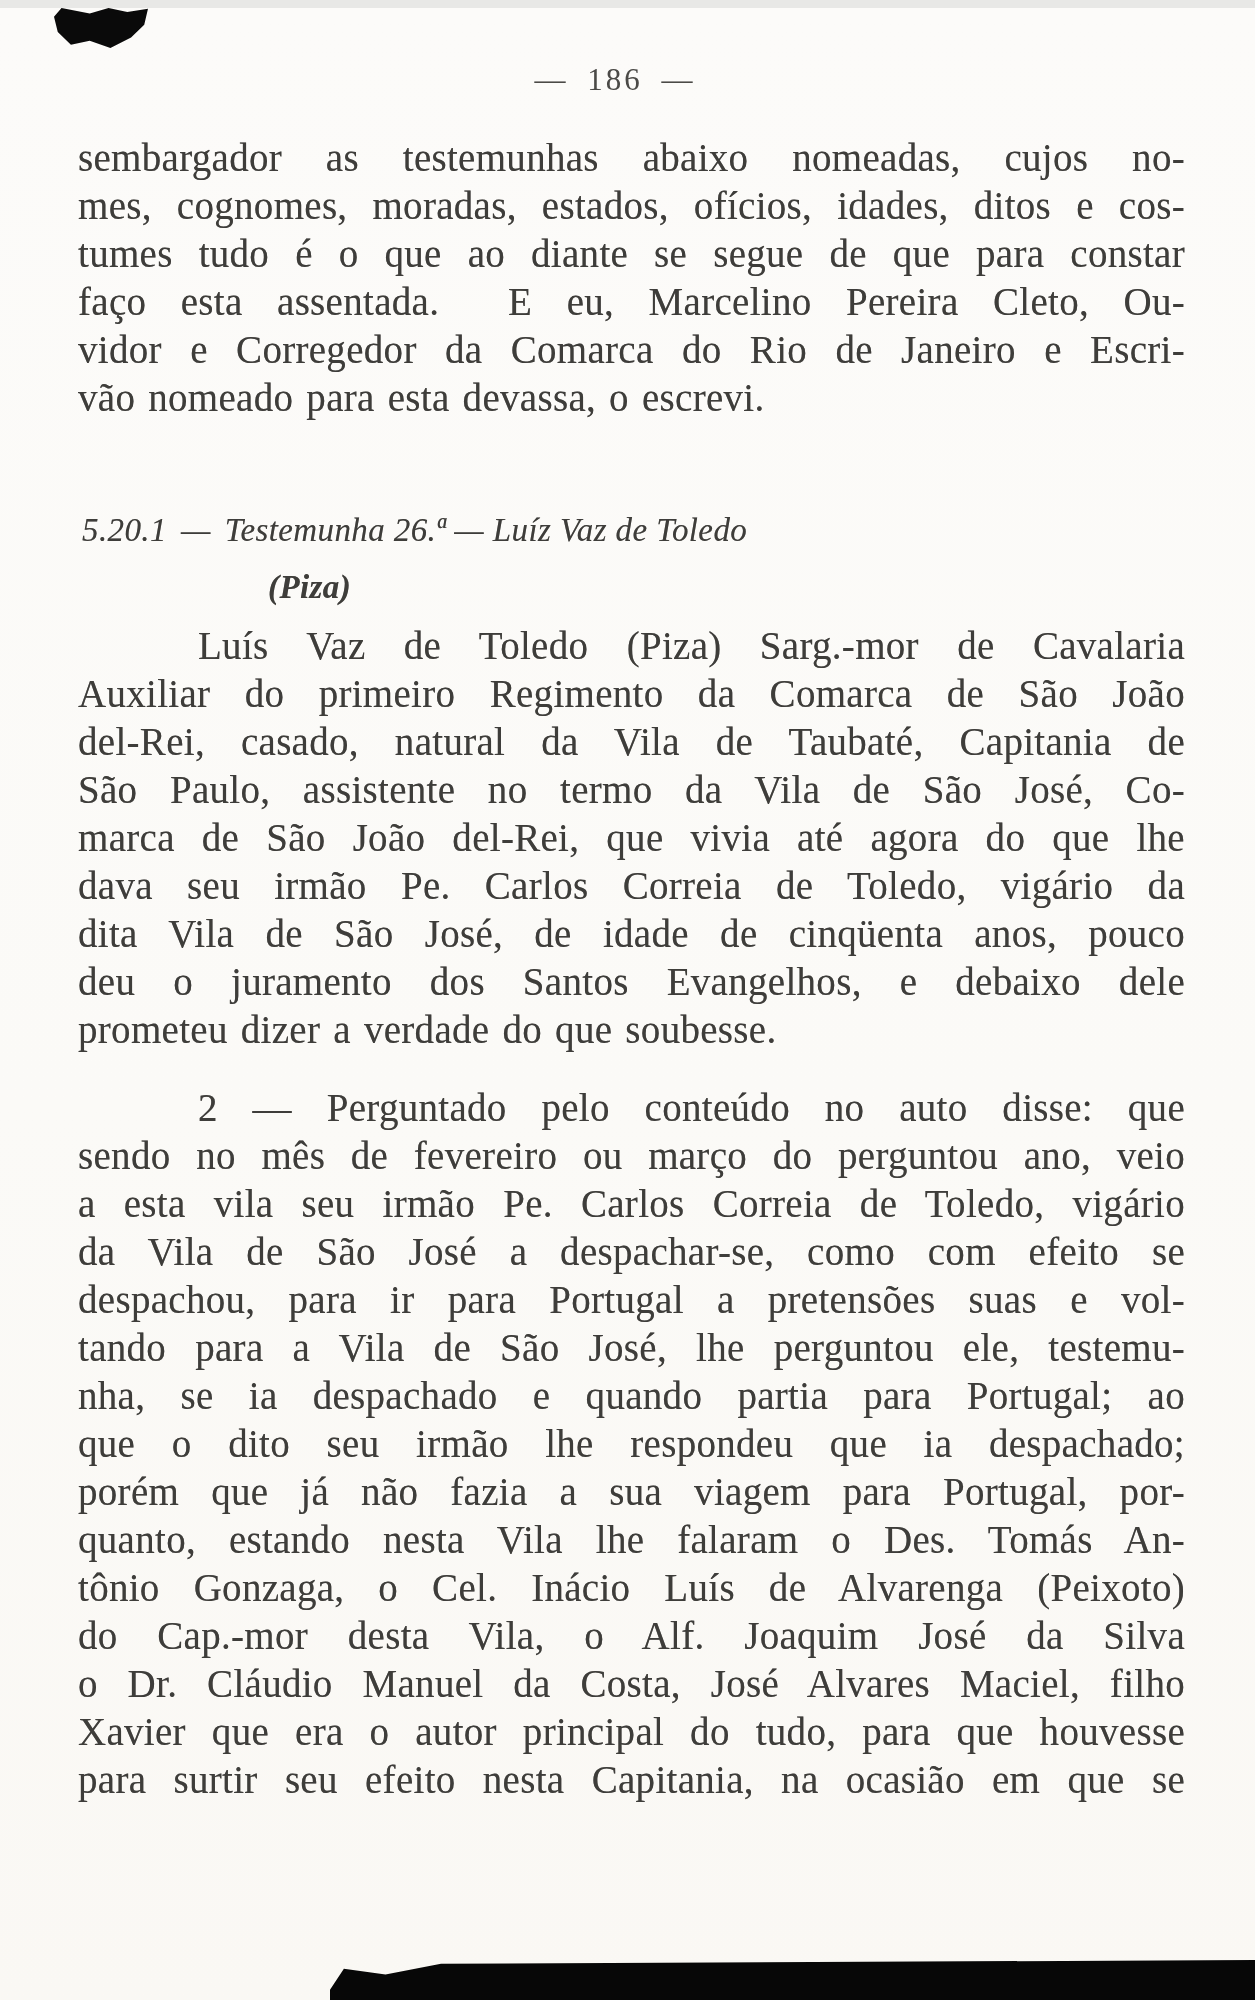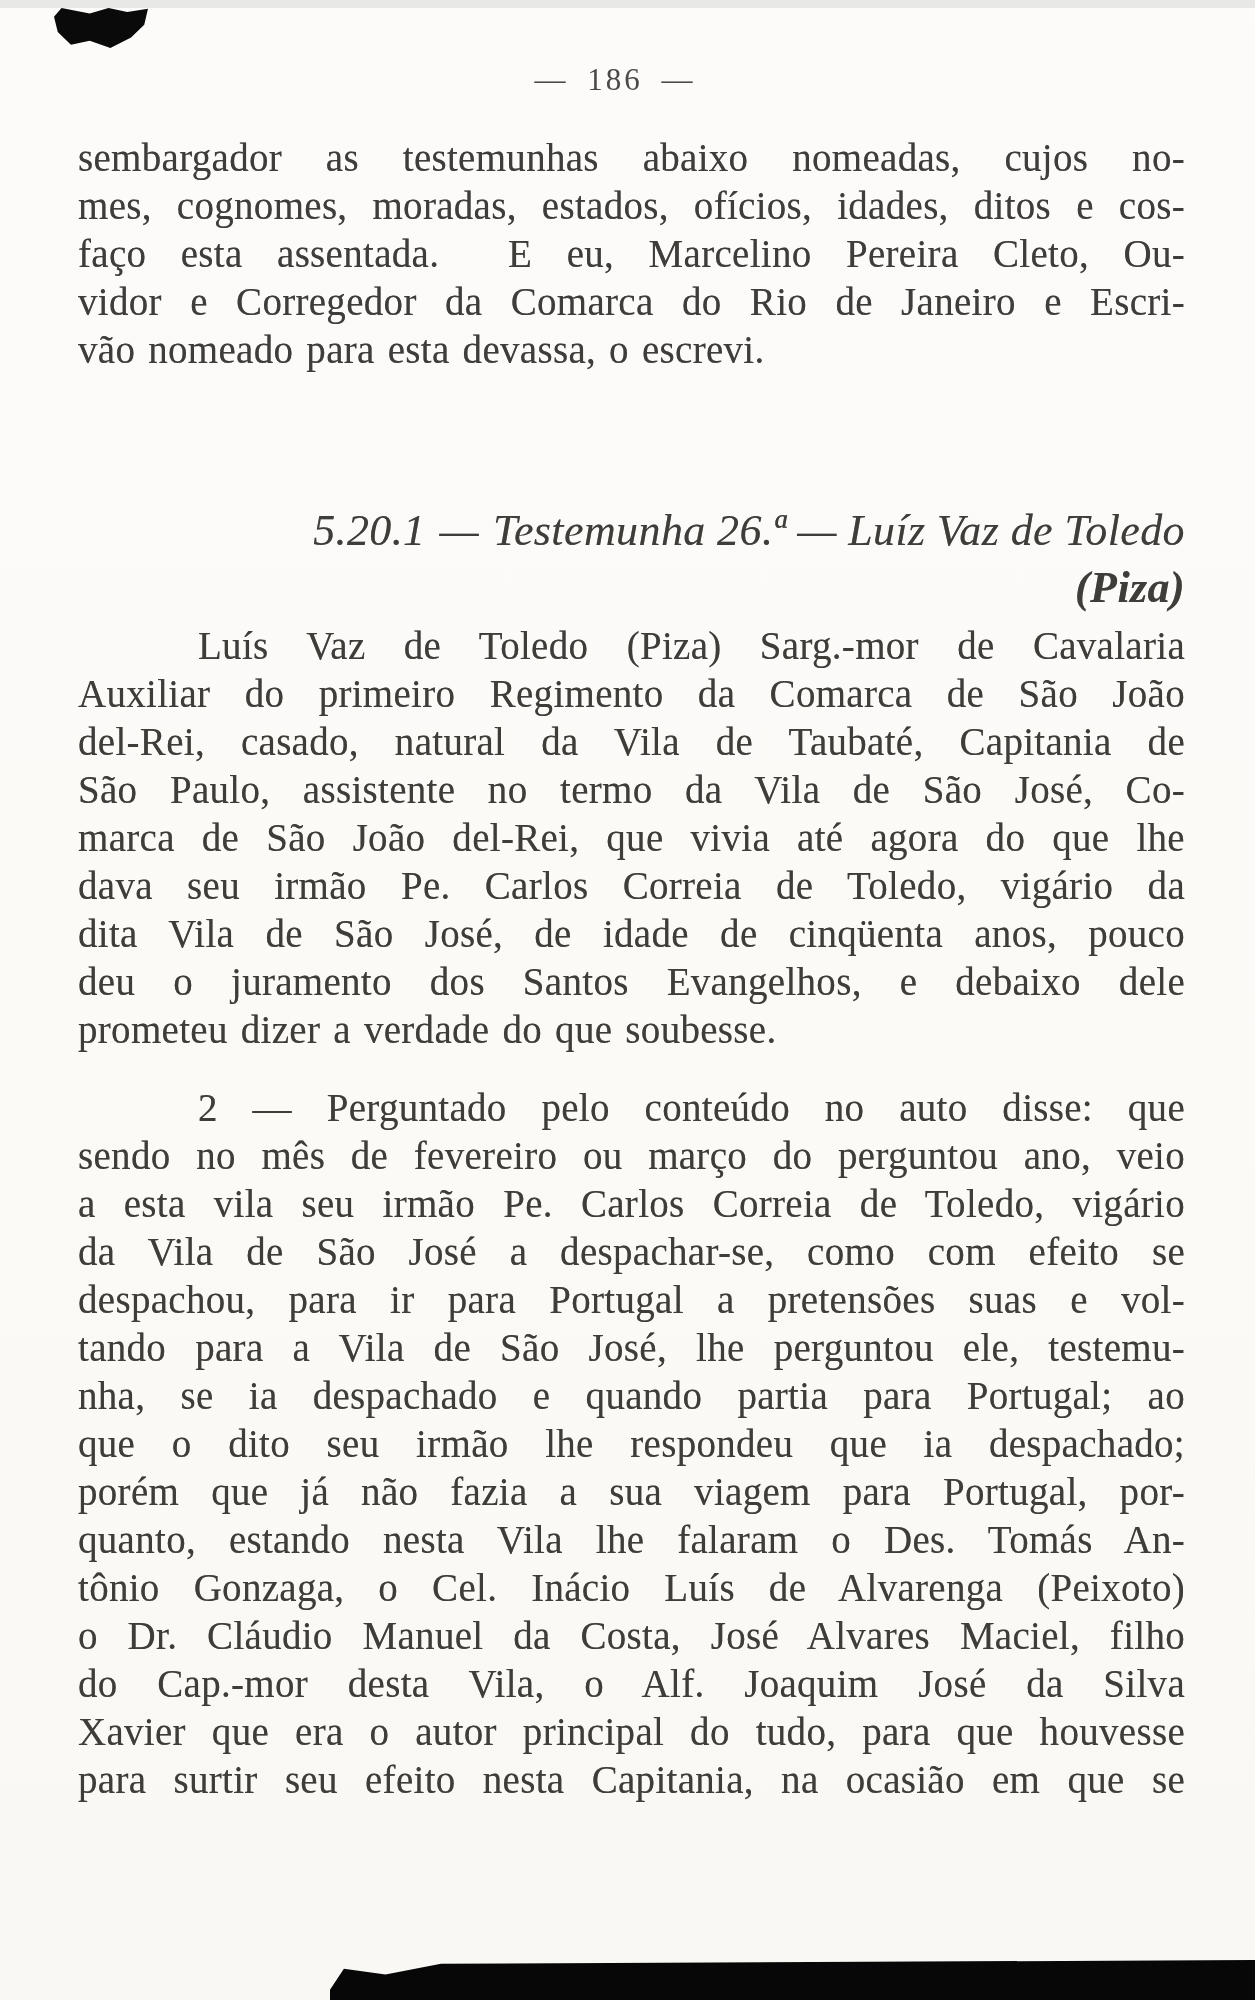--- a/index.html
+++ b/index.html
@@ -52,26 +52,25 @@
   }
   .jline.last { text-align-last: left; }
   .jline.indent { text-indent: 120px; }
 
   
   .heading {
     position: absolute;
     top: 494px;
     left: 82px;
     right: 70px;
-    font-size: 44px;
+    font-size: 33px;
     line-height: 57px;
     font-style: italic;
     letter-spacing: 0.4px;
     text-shadow: 0 0 0.6px rgba(62,61,58,0.5);
-    text-align: right;
   }
   .h-num { font-style: italic; }
   .h-dash { margin: 0 14px; }
   .h-sub {
     margin-left: 186px;
     font-weight: bold;
   }
 
   
   .corner-blot {
@@ -98,20 +97,21 @@
 
 <div class="page">
 
   <div class="corner-blot"></div>
 
   <div class="pagenum">— 186 —</div>
 
   <section class="para para1">
       <div class="jline">sembargador as testemunhas abaixo nomeadas, cujos no-</div>
       <div class="jline">mes, cognomes, moradas, estados, ofícios, idades, ditos e cos-</div>
+      <div class="jline">tumes tudo é o que ao diante se segue de que para constar</div>
       <div class="jline">faço esta assentada.&nbsp; E eu, Marcelino Pereira Cleto, Ou-</div>
       <div class="jline">vidor e Corregedor da Comarca do Rio de Janeiro e Escri-</div>
       <div class="jline last">vão nomeado para esta devassa, o escrevi.</div>
     </section>
 
   <header class="heading">
     <div class="h-line">
       <span class="h-num">5.20.1</span><span class="h-dash">—</span><span class="h-title">Testemunha 26.ª — Luíz Vaz de Toledo</span>
     </div>
     <div class="h-sub">(Piza)</div>
@@ -134,21 +134,21 @@
       <div class="jline">sendo no mês de fevereiro ou março do perguntou ano, veio</div>
       <div class="jline">a esta vila seu irmão Pe. Carlos Correia de Toledo, vigário</div>
       <div class="jline">da Vila de São José a despachar-se, como com efeito se</div>
       <div class="jline">despachou, para ir para Portugal a pretensões suas e vol-</div>
       <div class="jline">tando para a Vila de São José, lhe perguntou ele, testemu-</div>
       <div class="jline">nha, se ia despachado e quando partia para Portugal; ao</div>
       <div class="jline">que o dito seu irmão lhe respondeu que ia despachado;</div>
       <div class="jline">porém que já não fazia a sua viagem para Portugal, por-</div>
       <div class="jline">quanto, estando nesta Vila lhe falaram o Des. Tomás An-</div>
       <div class="jline">tônio Gonzaga, o Cel. Inácio Luís de Alvarenga (Peixoto)</div>
+      <div class="jline">do Cap.-mor desta Vila, o Alf. Joaquim José da Silva</div>
       <div class="jline">o Dr. Cláudio Manuel da Costa, José Alvares Maciel, filho</div>
-      <div class="jline">do Cap.-mor desta Vila, o Alf. Joaquim José da Silva</div>
       <div class="jline">Xavier que era o autor principal do tudo, para que houvesse</div>
       <div class="jline">para surtir seu efeito nesta Capitania, na ocasião em que se</div>
     </section>
 
   <div class="bottom-bar"></div>
 
 </div>
 
 </body></html>

